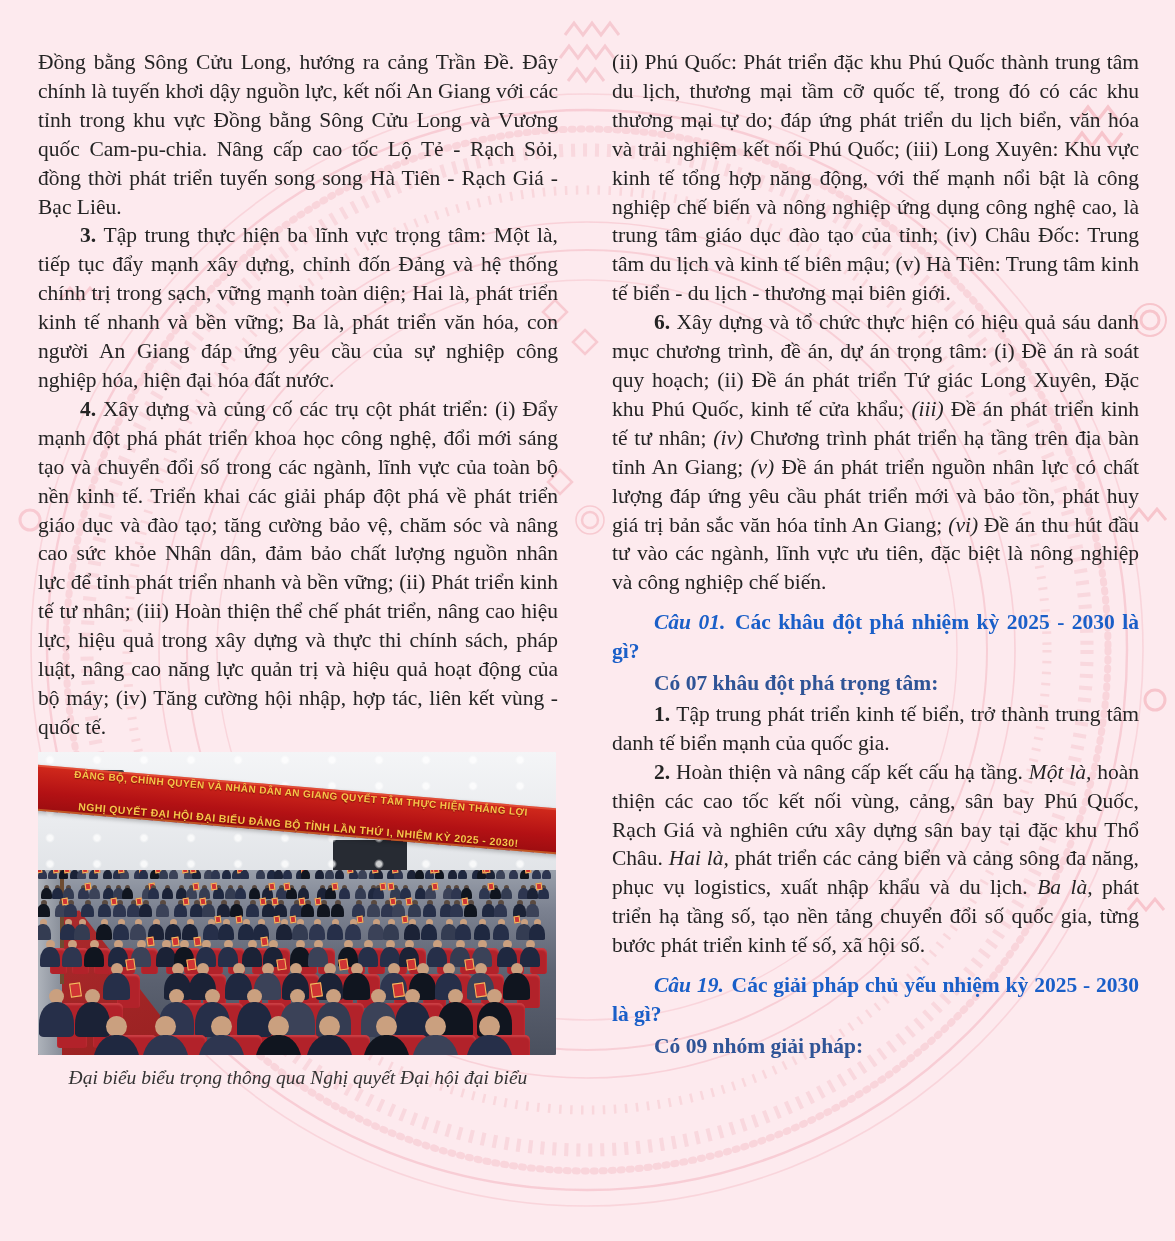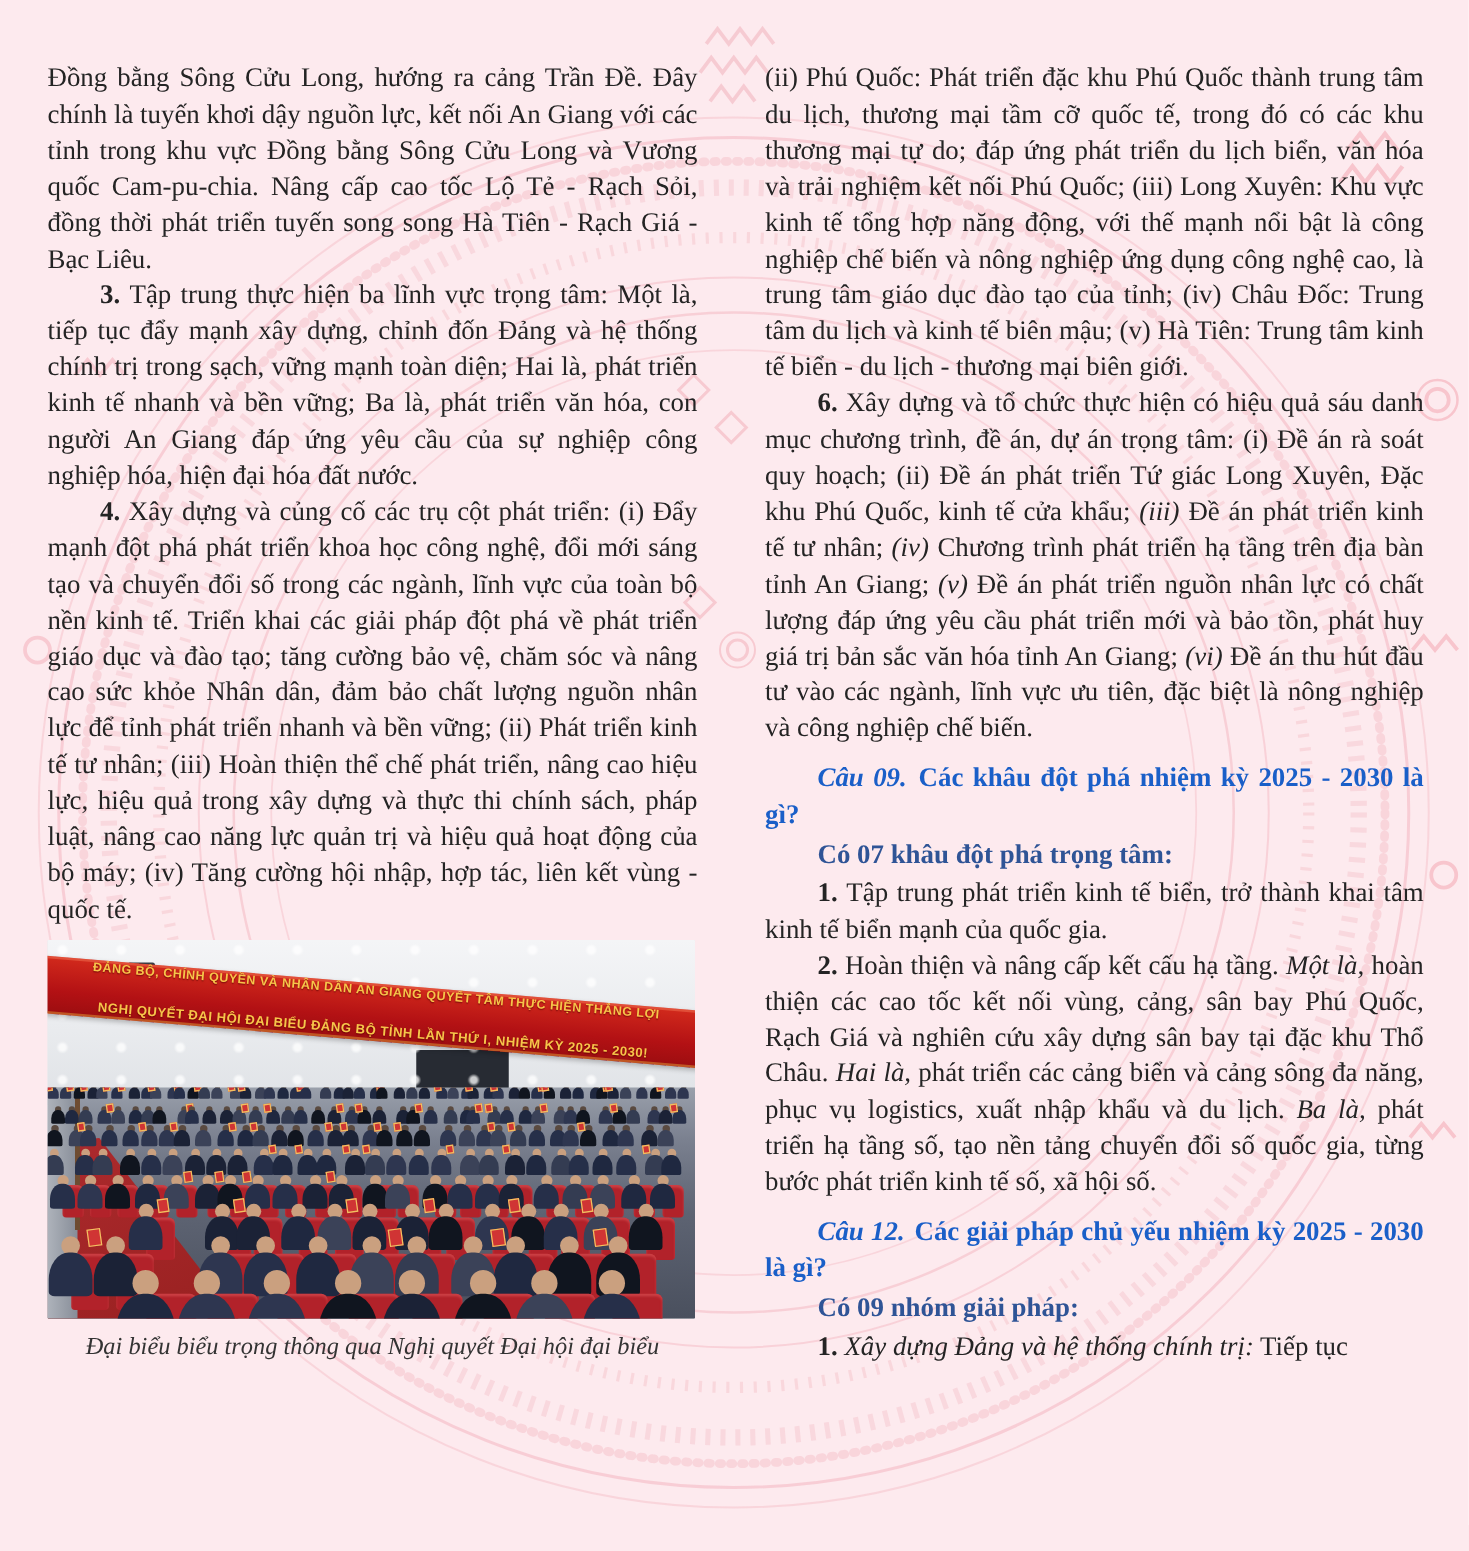--- a/index.html
+++ b/index.html
@@ -1090,22 +1090,21 @@
     </div>
     <div class="caption">
       <div>Đại biểu biểu trọng thông qua Nghị quyết Đại hội đại biểu</div>
     </div>
   </div>
     </div>
 
   <div class="col col-right" id="col-right">
       <p class="para noindent"><span class="s-n">(ii) Phú Quốc: Phát triển đặc khu Phú Quốc thành trung tâm du lịch, thương mại tầm cỡ quốc tế, trong đó có các khu thương mại tự do; đáp ứng phát triển du lịch biển, văn hóa và trải nghiệm kết nối Phú Quốc; (iii) Long Xuyên: Khu vực kinh tế tổng hợp năng động, với thế mạnh nổi bật là công nghiệp chế biến và nông nghiệp ứng dụng công nghệ cao, là trung tâm giáo dục đào tạo của tỉnh; (iv) Châu Đốc: Trung tâm du lịch và kinh tế biên mậu; (v) Hà Tiên: Trung tâm kinh tế biển - du lịch - thương mại biên giới.</span></p>
       <p class="para"><span class="s-b">6. </span><span class="s-n">Xây dựng và tổ chức thực hiện có hiệu quả sáu danh mục chương trình, đề án, dự án trọng tâm: (i) Đề án rà soát quy hoạch; (ii) Đề án phát triển Tứ giác Long Xuyên, Đặc khu Phú Quốc, kinh tế cửa khẩu; </span><span class="s-i">(iii) </span><span class="s-n">Đề án phát triển kinh tế tư nhân; </span><span class="s-i">(iv) </span><span class="s-n">Chương trình phát triển hạ tầng trên địa bàn tỉnh An Giang; </span><span class="s-i">(v) </span><span class="s-n">Đề án phát triển nguồn nhân lực có chất lượng đáp ứng yêu cầu phát triển mới và bảo tồn, phát huy giá trị bản sắc văn hóa tỉnh An Giang; </span><span class="s-i">(vi) </span><span class="s-n">Đề án thu hút đầu tư vào các ngành, lĩnh vực ưu tiên, đặc biệt là nông nghiệp và công nghiệp chế biến.</span></p>
-      <p class="q-heading"><span class="s-bi">Câu 09. </span><span class="s-b">Các khâu đột phá nhiệm kỳ 2025 - 2030 là gì?</span></p>
+      <p class="q-heading"><span class="s-bi">Câu 01. </span><span class="s-b">Các khâu đột phá nhiệm kỳ 2025 - 2030 là gì?</span></p>
       <p class="q-subheading"><span class="s-b">Có 07 khâu đột phá trọng tâm:</span></p>
-      <p class="para"><span class="s-b">1. </span><span class="s-n">Tập trung phát triển kinh tế biển, trở thành khai tâm kinh tế biển mạnh của quốc gia.</span></p>
+      <p class="para"><span class="s-b">1. </span><span class="s-n">Tập trung phát triển kinh tế biển, trở thành trung tâm danh tế biển mạnh của quốc gia.</span></p>
       <p class="para"><span class="s-b">2. </span><span class="s-n">Hoàn thiện và nâng cấp kết cấu hạ tầng. </span><span class="s-i">Một là,</span><span class="s-n"> hoàn thiện các cao tốc kết nối vùng, cảng, sân bay Phú Quốc, Rạch Giá và nghiên cứu xây dựng sân bay tại đặc khu Thổ Châu. </span><span class="s-i">Hai là,</span><span class="s-n"> phát triển các cảng biển và cảng sông đa năng, phục vụ logistics, xuất nhập khẩu và du lịch. </span><span class="s-i">Ba là,</span><span class="s-n"> phát triển hạ tầng số, tạo nền tảng chuyển đổi số quốc gia, từng bước phát triển kinh tế số, xã hội số.</span></p>
-      <p class="q-heading"><span class="s-bi">Câu 12. </span><span class="s-b">Các giải pháp chủ yếu nhiệm kỳ 2025 - 2030 là gì?</span></p>
+      <p class="q-heading"><span class="s-bi">Câu 19. </span><span class="s-b">Các giải pháp chủ yếu nhiệm kỳ 2025 - 2030 là gì?</span></p>
       <p class="q-subheading"><span class="s-b">Có 09 nhóm giải pháp:</span></p>
-      <p class="para"><span class="s-b">1. </span><span class="s-i">Xây dựng Đảng và hệ thống chính trị:</span><span class="s-n"> Tiếp tục</span></p>
     </div>
 
 </div>
 
 </body></html>

